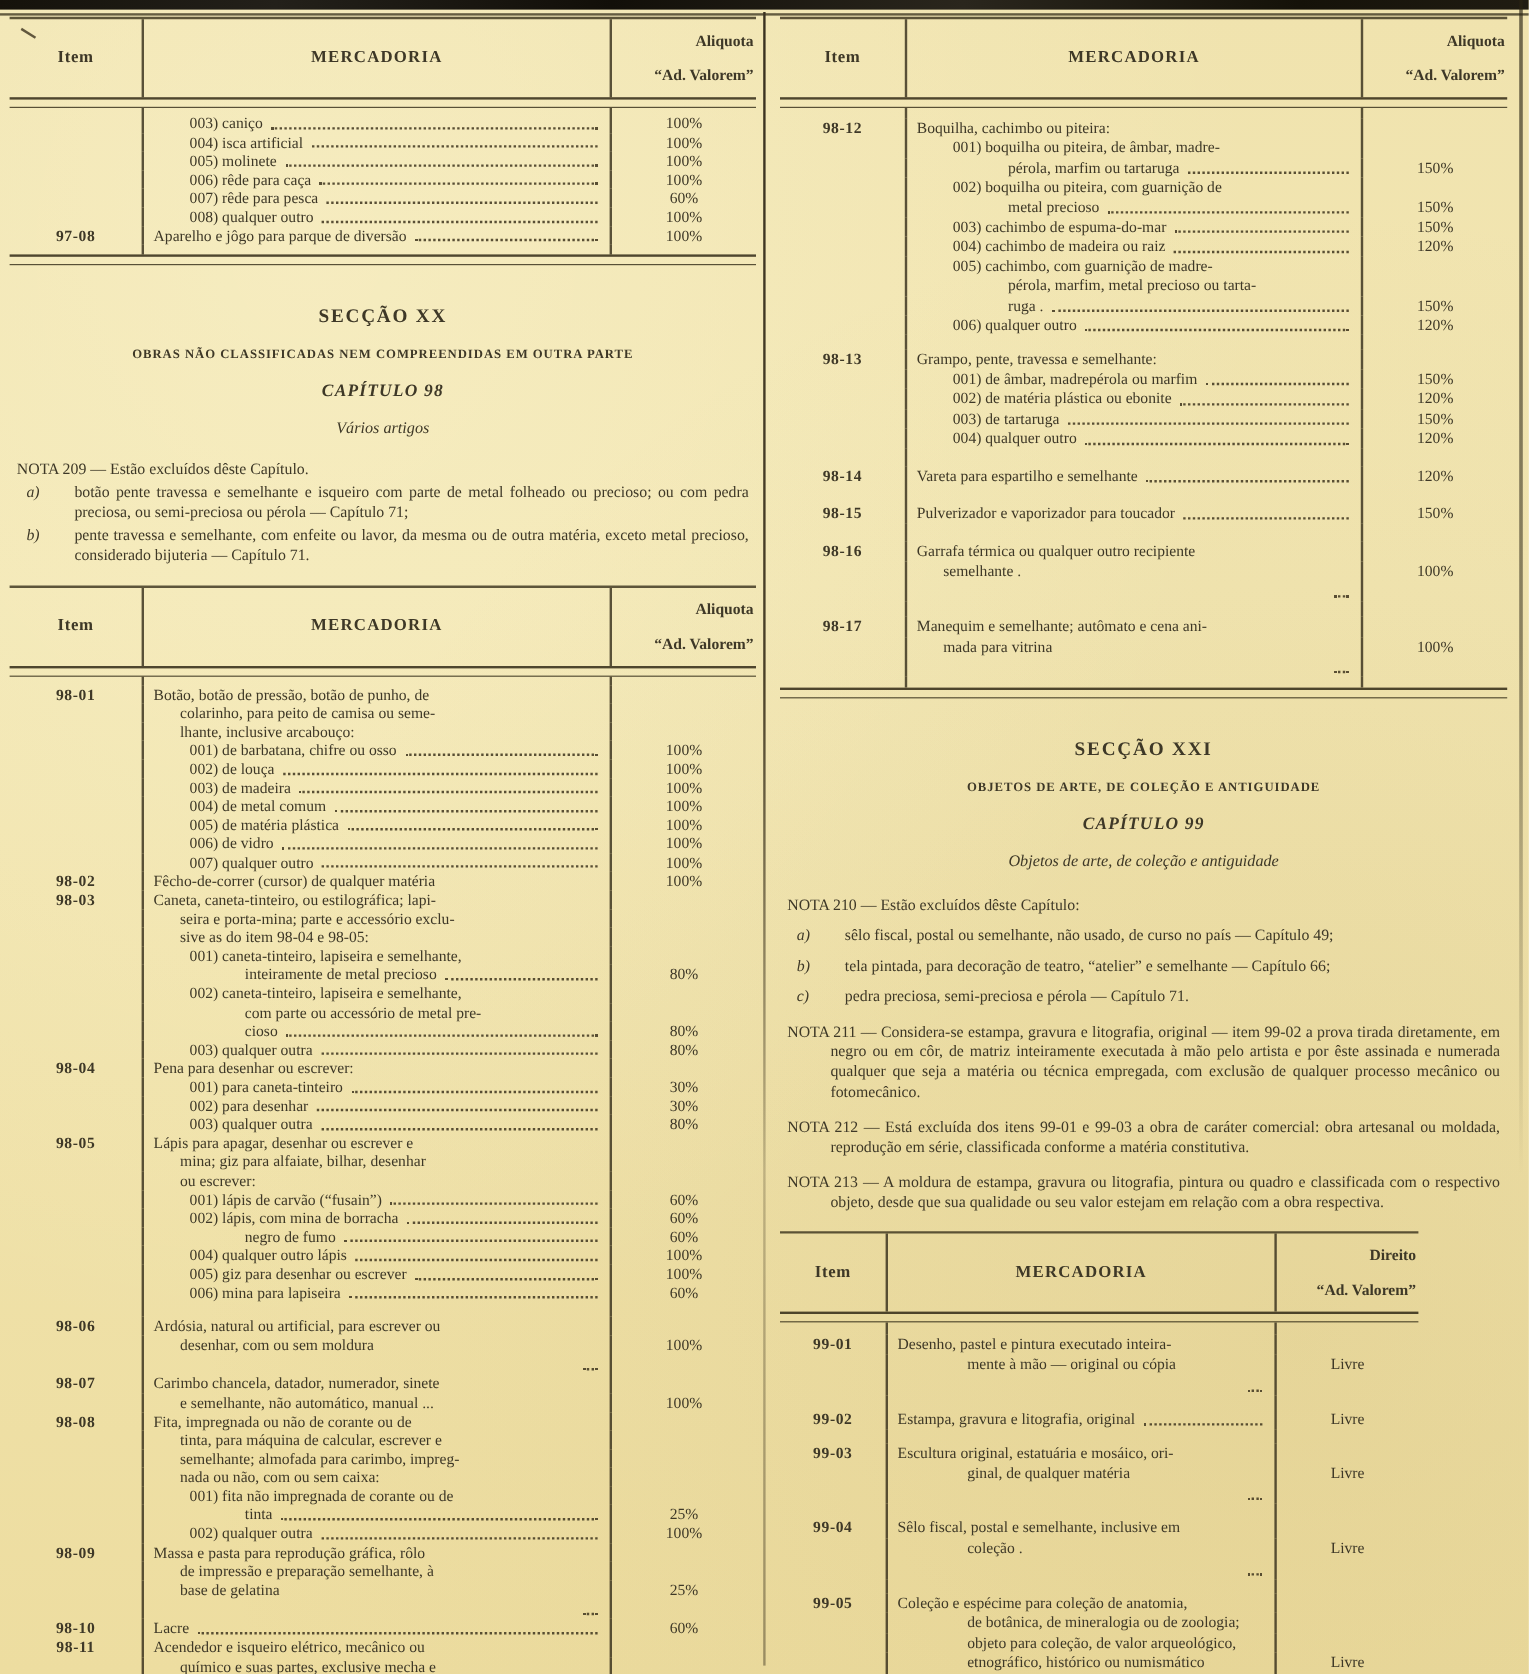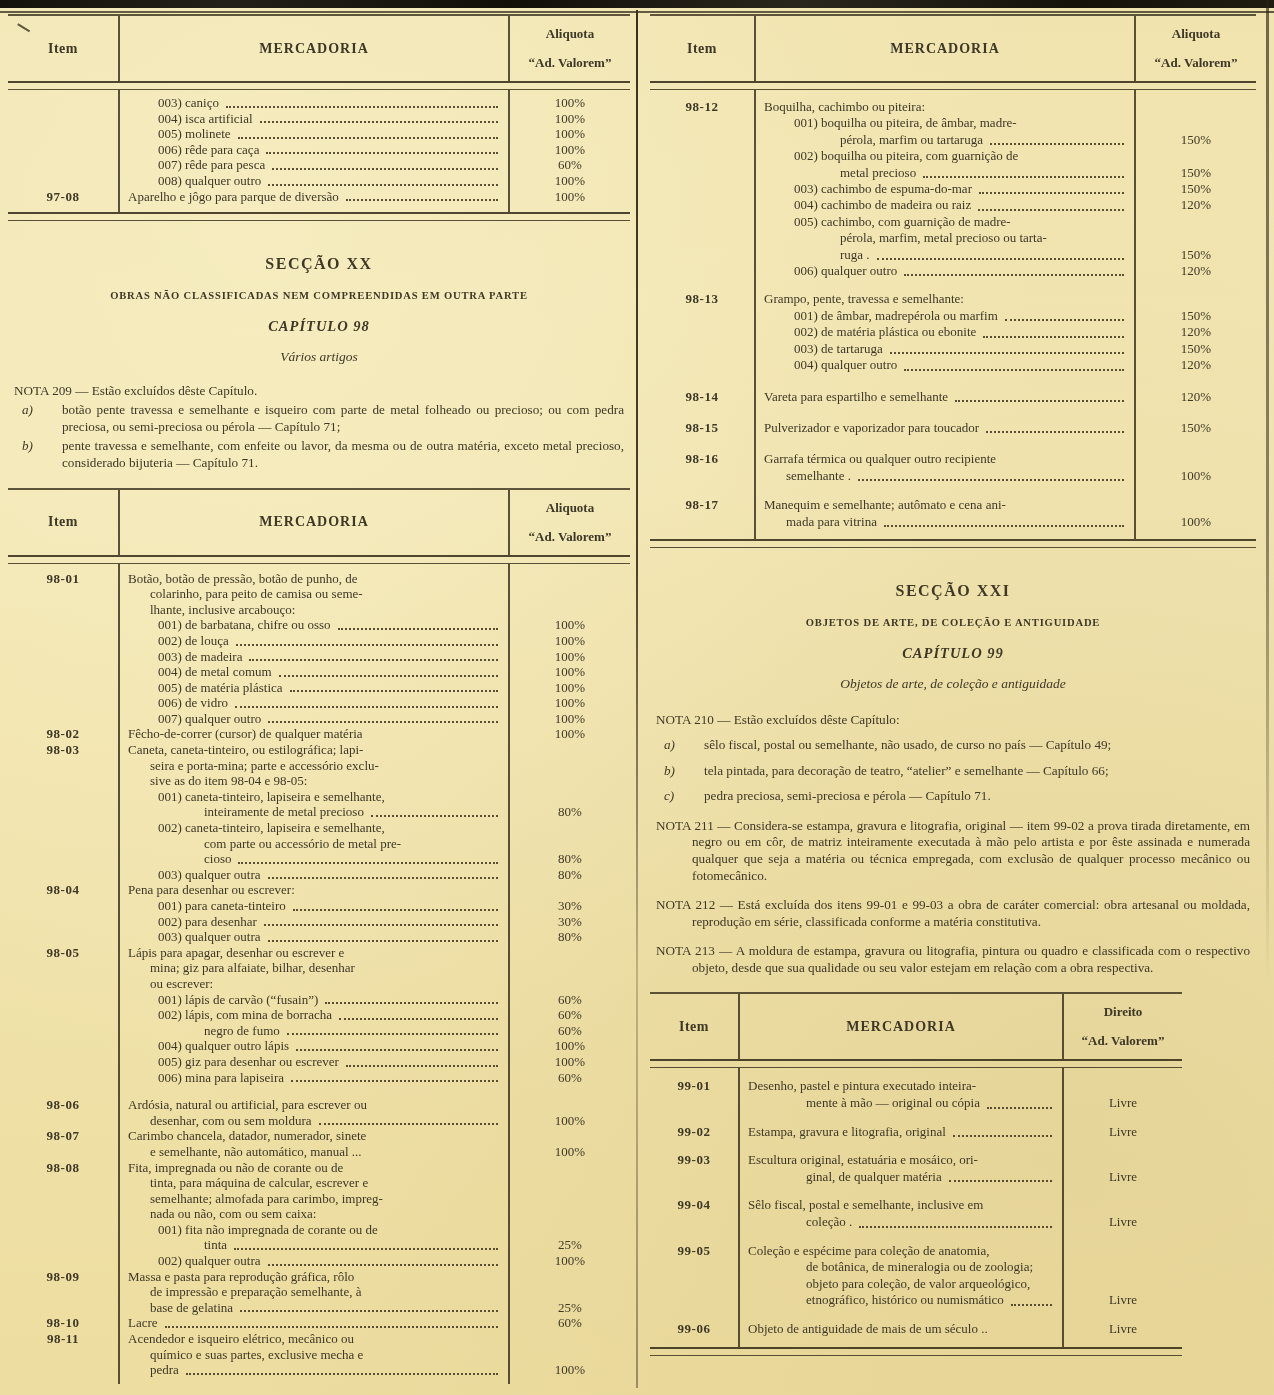--- a/index.html
+++ b/index.html
@@ -27,33 +27,33 @@
 
   
   .ttable{--ci:110px;--cr:120px;border-top:2px solid rgba(55,47,26,.8);}
   .col-right .ttable{--ci:104px;--cr:120px;}
   .ttable.r2{--ci:88px;--cr:118px;width:532px;}
   .t-head,.t-row{display:grid;grid-template-columns:var(--ci) 1fr var(--cr);}
   .t-head{padding:0;}
   .th-item{display:flex;align-items:center;justify-content:center;font-weight:bold;font-size:14px;letter-spacing:.5px;}
   .th-merc{display:flex;align-items:center;justify-content:center;font-weight:bold;font-size:14px;letter-spacing:1px;
     border-left:2px solid rgba(50,42,24,.8);border-right:2px solid rgba(50,42,24,.8);padding:16px 4px;}
-  .th-rate{display:flex;flex-direction:column;align-items:center;justify-content:center;gap:13px;
+  .th-rate{display:flex;flex-direction:column;align-items:flex-end;justify-content:center;gap:13px;
     font-weight:bold;font-size:13px;padding:10px 2px;}
   .rule-heavy{height:6px;border-top:2px solid rgba(50,42,22,.85);border-bottom:1px solid rgba(50,42,22,.8);}
   .t-body{}
   .t-row{line-height:15.6px;font-size:13px;}
   .col-right .table-top-body .t-row{line-height:16.4px;}
   .ttable.r2 .t-row{line-height:16.6px;}
   .c-item{font-weight:bold;text-align:center;letter-spacing:.5px;}
   .c-desc{border-left:2px solid rgba(50,42,24,.8);border-right:2px solid rgba(50,42,24,.8);
     display:flex;align-items:baseline;padding-right:6px;}
   .c-rate{text-align:center;white-space:nowrap;}
   .ind0{padding-left:8px;}
-  .ind1{padding-left:30px;}
+  .ind1{padding-left:30px;flex-direction:column;}
   .ind2{padding-left:38px;}
   .ind3{padding-left:84px;}
   .ttable.r2 .ind1{padding-left:66px;}
   .txt{white-space:pre-wrap;}
   .leader{flex:1 1 12px;min-width:12px;border-bottom:2px dotted rgba(72,62,38,.9);margin:0 4px 3px 7px;align-self:flex-end;}
   .t-row.spacer{min-height:4px;}
 
   
   .section{padding:0 6px;}
   .sec-title{text-align:center;font-weight:bold;font-size:16px;letter-spacing:1.5px;margin-top:34px;}

